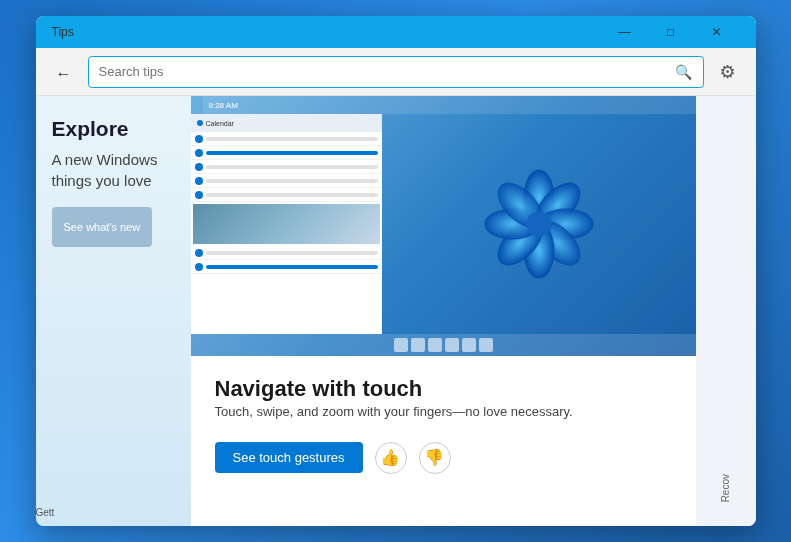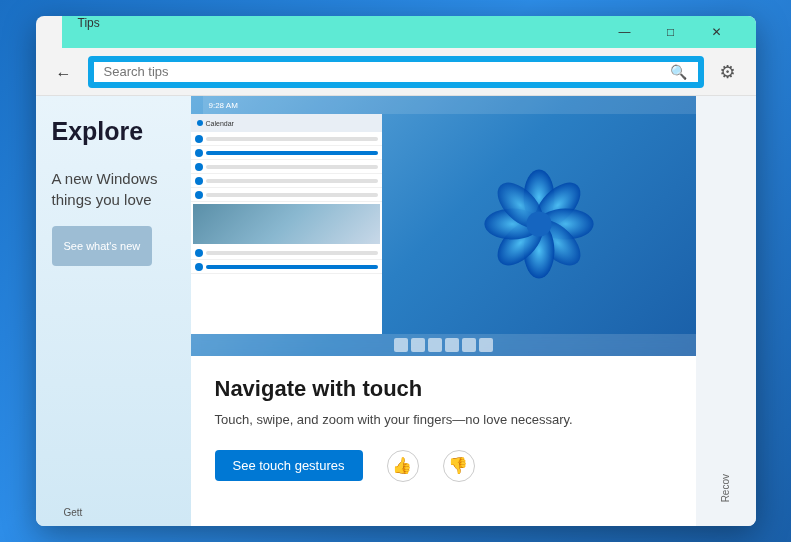--- a/index.html
+++ b/index.html
@@ -21,27 +21,26 @@
       border-radius: 8px;
       box-shadow: 0 8px 32px rgba(0,0,0,0.35);
       display: flex;
       flex-direction: column;
       overflow: hidden;
     }
 
     
     .title-bar {
       height: 32px;
-      background: #5eead4;
-      display: flex;
-      align-items: flex-start;
+      background: #0ea5e9;
+      display: flex;
+      align-items: center;
       padding: 0 16px;
       justify-content: space-between;
       flex-shrink: 0;
-      margin-left: 26px;
     }
     .title-bar-left {
       font-size: 12px;
       color: #333;
       font-weight: 400;
     }
     .title-bar-controls {
       display: flex;
       gap: 0;
       margin-left: auto;
@@ -80,21 +79,21 @@
       align-items: center;
       justify-content: center;
       border-radius: 4px;
       font-size: 16px;
       color: #333;
     }
     .search-bar {
       flex: 1;
       height: 32px;
       background: white;
-      border: 6px solid #0ea5e9;
+      border: 1px solid #0ea5e9;
       border-radius: 4px;
       display: flex;
       align-items: center;
       padding: 0 10px;
       gap: 8px;
     }
     .search-input {
       flex: 1;
       border: none;
       outline: none;
@@ -139,45 +138,45 @@
     
     .card-left {
       width: 155px;
       flex-shrink: 0;
       background: linear-gradient(180deg, #e8f4fb 0%, #d0e8f5 100%);
       padding: 20px 16px;
       position: relative;
       overflow: hidden;
     }
     .card-left-title {
-      font-size: 25px;
+      font-size: 21px;
       font-weight: 600;
       color: #1a1a2e;
       line-height: 1.2;
-      margin-bottom: 22px;
+      margin-bottom: 8px;
     }
     .card-left-desc {
       font-size: 15px;
       color: #444;
       line-height: 1.4;
       margin-bottom: 16px;
     }
     .card-left-btn {
       background: #9dbdd4;
       color: white;
       border: none;
       border-radius: 4px;
       padding: 14px 12px;
       font-size: 11px;
       cursor: pointer;
     }
     .card-left-bottom {
       position: absolute;
       bottom: 8px;
-      left: 28px;
+      left: 0;
       font-size: 10px;
       color: #555;
       font-weight: 500;
     }
 
     
     .card-center {
       flex: 1;
       background: white;
       display: flex;
@@ -310,32 +309,31 @@
 
     
     .card-content {
       padding: 20px 24px;
       flex: 1;
     }
     .card-title {
       font-size: 22px;
       font-weight: 700;
       color: #1a1a1a;
-      margin-bottom: 8px;
     }
     .card-desc {
       font-size: 13px;
       color: #444;
       margin-bottom: 20px;
       line-height: 1.5;
     }
     .card-actions {
       display: flex;
       align-items: center;
-      gap: 24px;
+      gap: 12px;
     }
     .cta-btn {
       background: #0078d4;
       color: white;
       border: none;
       border-radius: 4px;
       padding: 8px 18px;
       font-size: 13px;
       font-weight: 500;
       cursor: pointer;

